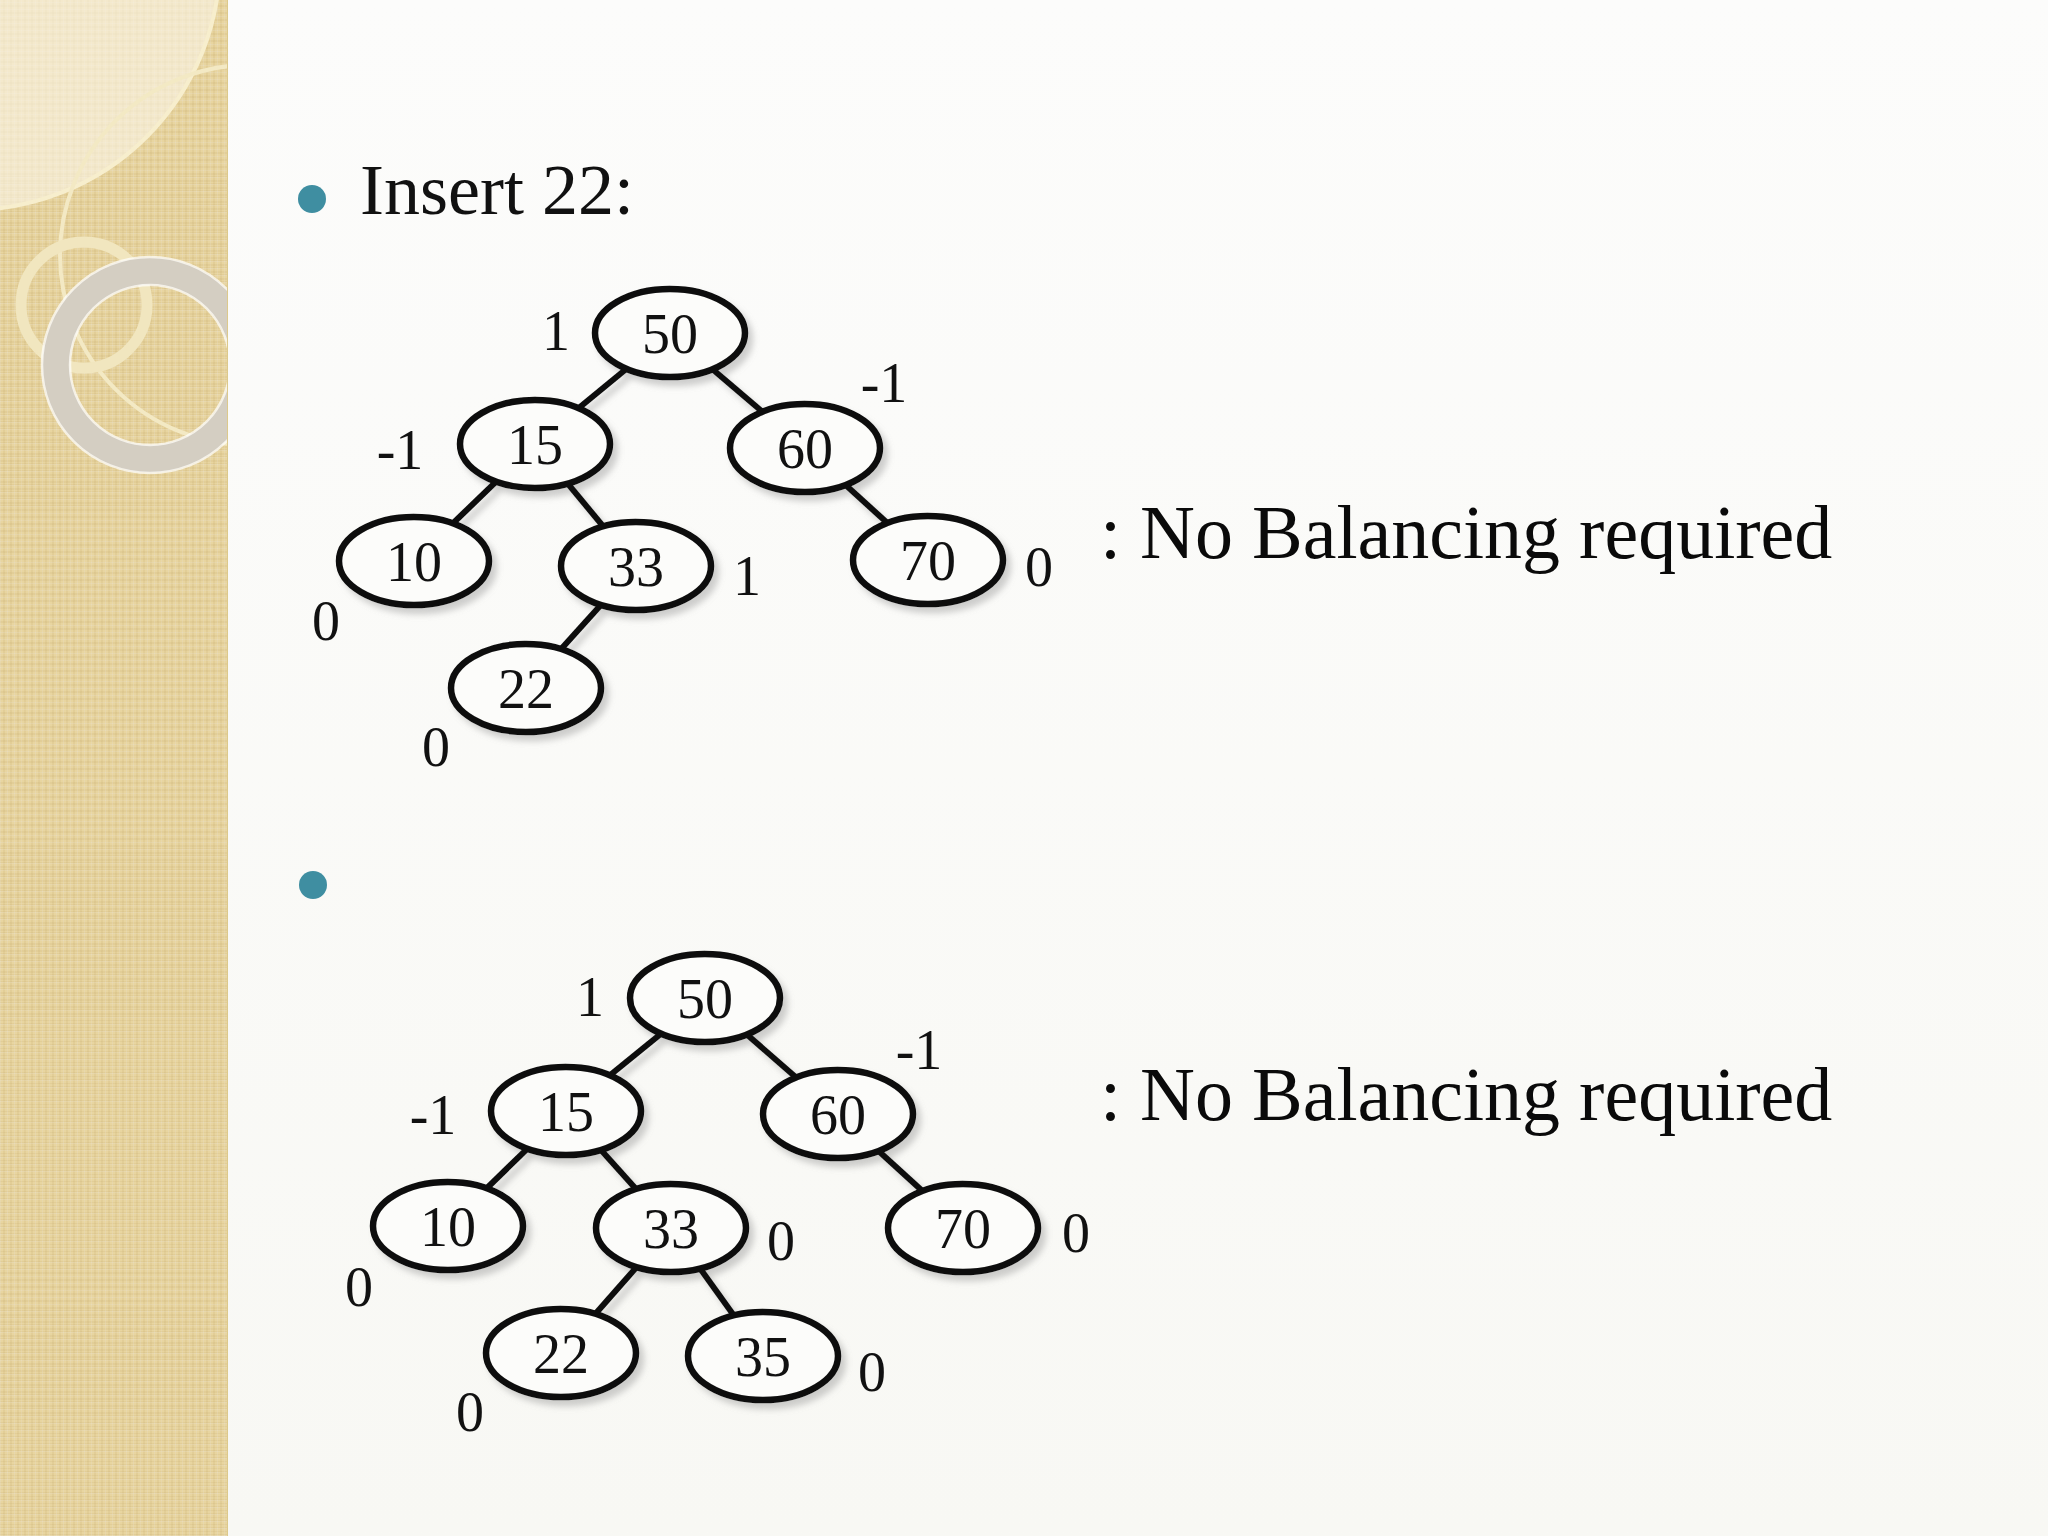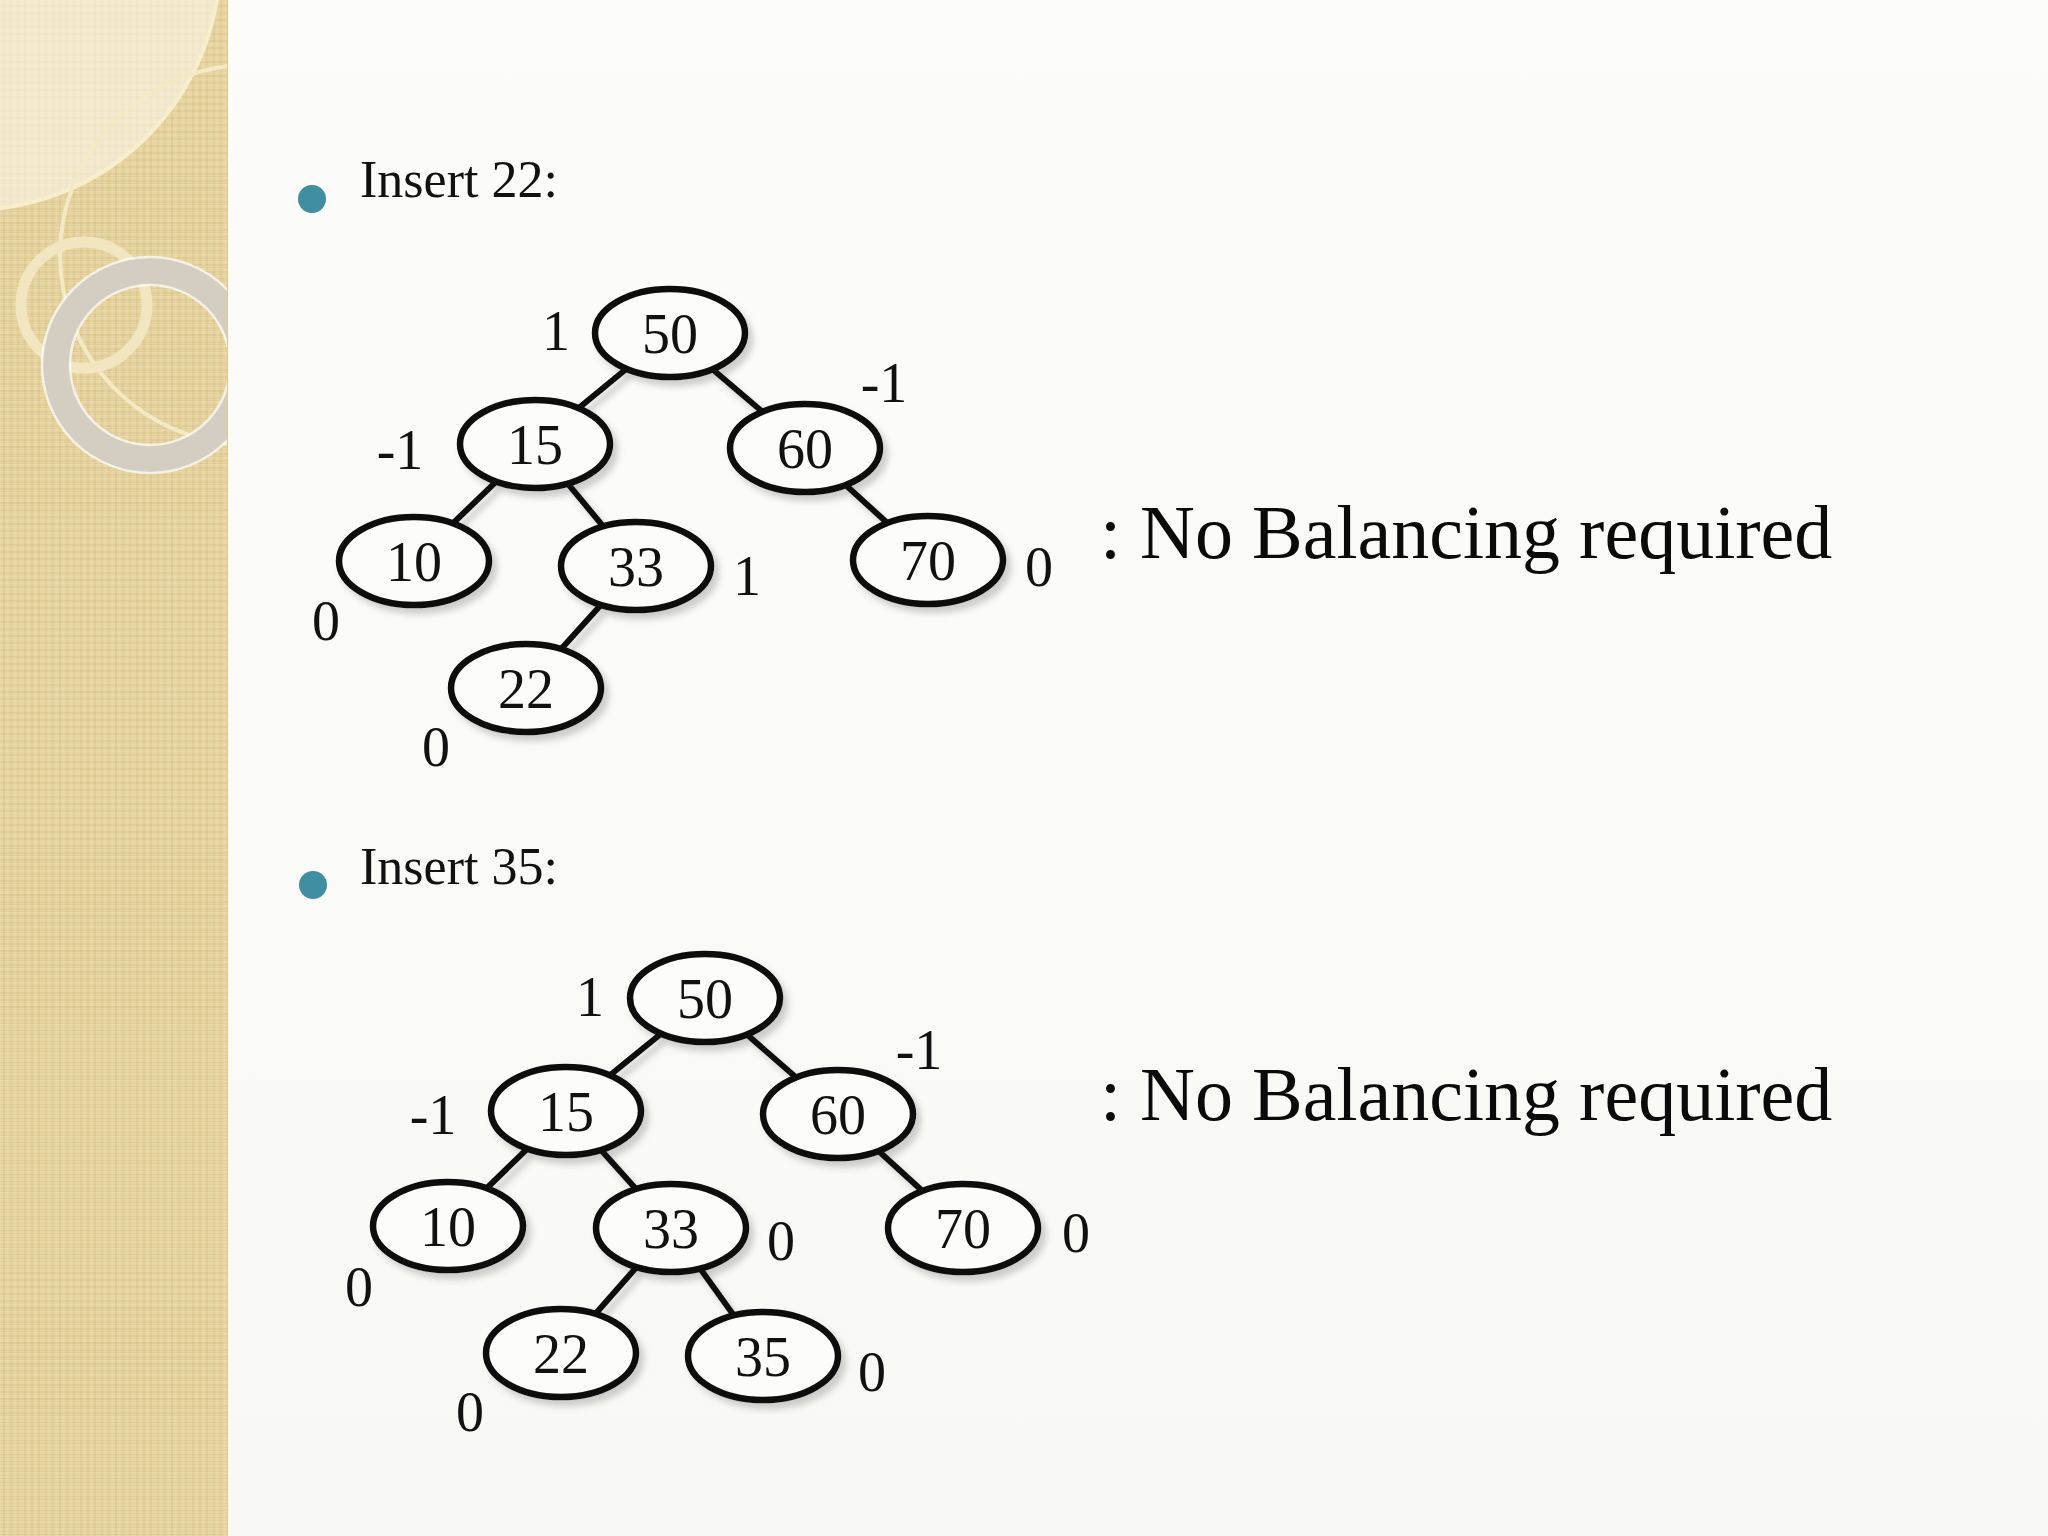--- a/index.html
+++ b/index.html
@@ -24,21 +24,21 @@
     border-right:1px solid #dcc98c;
   }
   .band svg{position:absolute;left:0;top:0;}
   
   .bullet-dot{
     position:absolute;width:28px;height:28px;border-radius:50%;
   }
   .bullet-dot.b1{left:298px;top:185px;}
   .bullet-dot.b2{left:299px;top:871px;}
   .bullet-text{
-    position:absolute;font-size:52px;line-height:1;white-space:nowrap;
+    position:absolute;font-size:72px;line-height:1;white-space:nowrap;
     letter-spacing:0;
   }
   .bullet-text.t1{left:360px;top:154px;}
   .bullet-text.t2{left:360px;top:841px;}
   
   .diagram{position:absolute;left:0;top:0;width:2048px;height:1536px;}
   text.node-label, text.bf-label{
     font-family:"Liberation Serif","DejaVu Serif",serif;
     font-size:56px;fill:#111;
   }
@@ -63,21 +63,20 @@
       <circle cx="150" cy="365" r="94" fill="none" stroke="#d4cec2" stroke-width="27"></circle>
       <circle cx="150" cy="365" r="108" fill="none" stroke="rgba(255,255,255,0.7)" stroke-width="2.5"></circle>
       <circle cx="150" cy="365" r="80" fill="none" stroke="rgba(255,255,255,0.7)" stroke-width="2.5"></circle>
     </svg>
   </div>
 
   <div class="bullet-dot b1" style="background: rgb(63, 142, 161);"></div>
   <div class="bullet-text t1">Insert 22:</div>
 
   <div class="bullet-dot b2" style="background: rgb(63, 142, 161);"></div>
-  <div class="bullet-text t2">Insert 35:</div>
 
   <svg class="diagram" viewBox="0 0 2048 1536">
     <defs>
       <filter id="soft-shadow" x="-20%" y="-20%" width="140%" height="140%">
         <feDropShadow dx="5" dy="6" stdDeviation="3" flood-color="#8a8a8a" flood-opacity="0.40"></feDropShadow>
       </filter>
     </defs>
     <g id="trees-root">
         <g filter="url(#soft-shadow)">
           <line x1="670" y1="333" x2="535" y2="444" stroke="#111111" stroke-width="6"></line>

